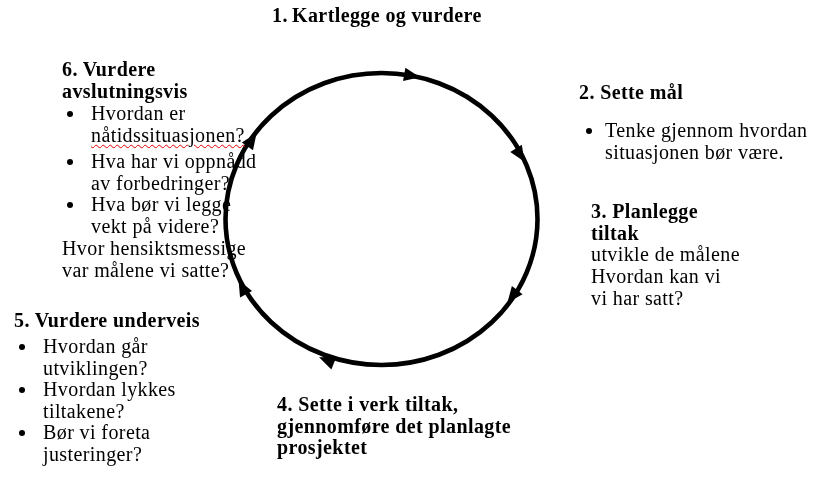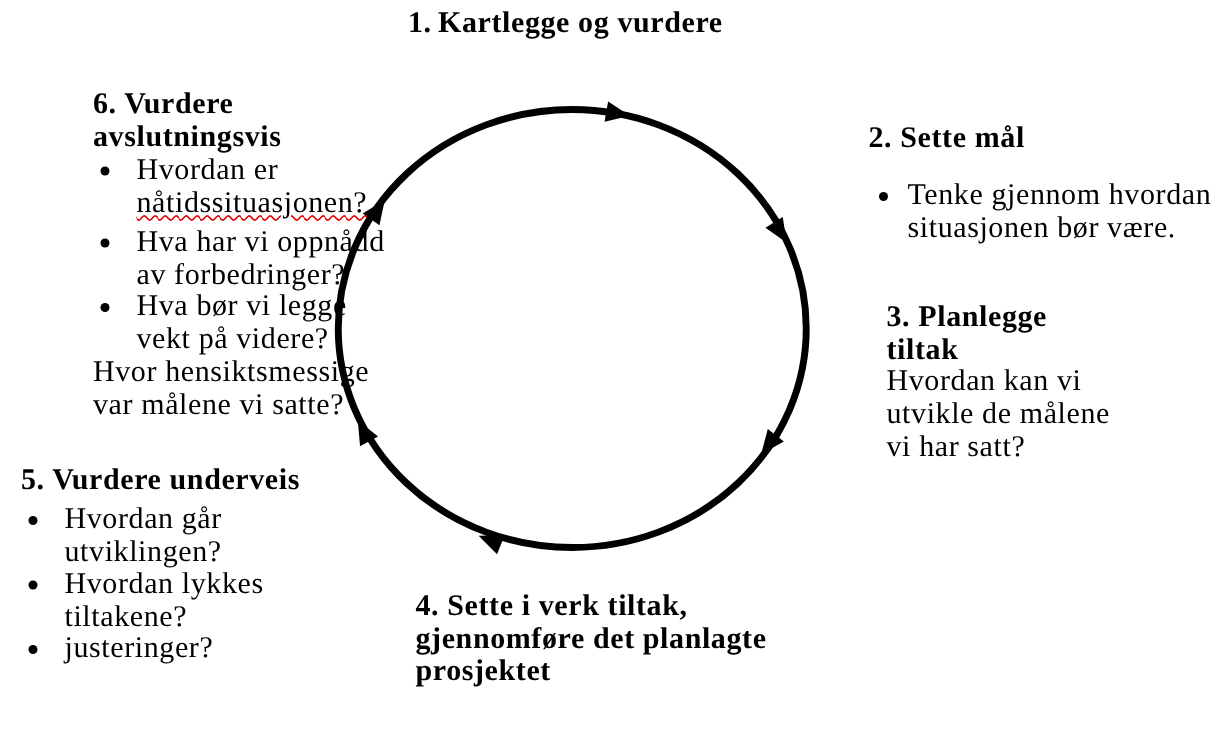--- a/index.html
+++ b/index.html
@@ -72,22 +72,22 @@
     <div class="btext-narrow">
       <span class="line">Tenke gjennom hvordan</span>
       <span class="line">situasjonen bør være.</span>
     </div>
   </div>
 </div>
 
 <div class="block" style="left:591px; top:201px;">
   <span class="line b">3. Planlegge</span>
   <span class="line b">tiltak</span>
+  <span class="line">utvikle de målene</span>
   <span class="line">Hvordan kan vi</span>
-  <span class="line">utvikle de målene</span>
   <span class="line">vi har satt?</span>
 </div>
 
 <div class="block" style="left:277px; top:394px;">
   <span class="line b">4. Sette i verk tiltak,</span>
   <span class="line b">gjennomføre det planlagte</span>
   <span class="line b">prosjektet</span>
 </div>
 
 <div class="block" style="left:14px; top:310px; width:210px; height:165px;">
@@ -102,20 +102,21 @@
   <div class="bullet" style="top:69px;">
     <span class="dot dot-wide"></span>
     <div class="btext-wide">
       <span class="line">Hvordan lykkes</span>
       <span class="line">tiltakene?</span>
     </div>
   </div>
   <div class="bullet" style="top:112px;">
     <span class="dot dot-wide"></span>
     <div class="btext-wide">
+      <span class="line">Bør vi foreta</span>
       <span class="line">justeringer?</span>
     </div>
   </div>
 </div>
 
 <div class="block" style="left:14px; top:59px; width:210px; height:225px;margin-left:48px;">
   <span class="line b">6. Vurdere</span>
   <span class="line b">avslutningsvis</span>
   <div class="bullet" style="top:44px;">
     <span class="dot dot-wide"></span>

